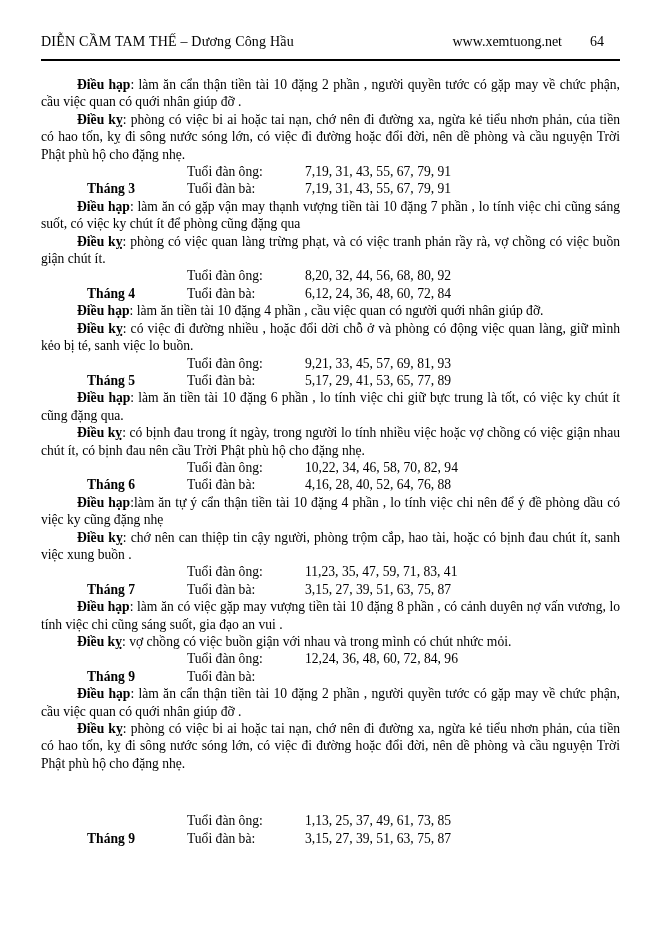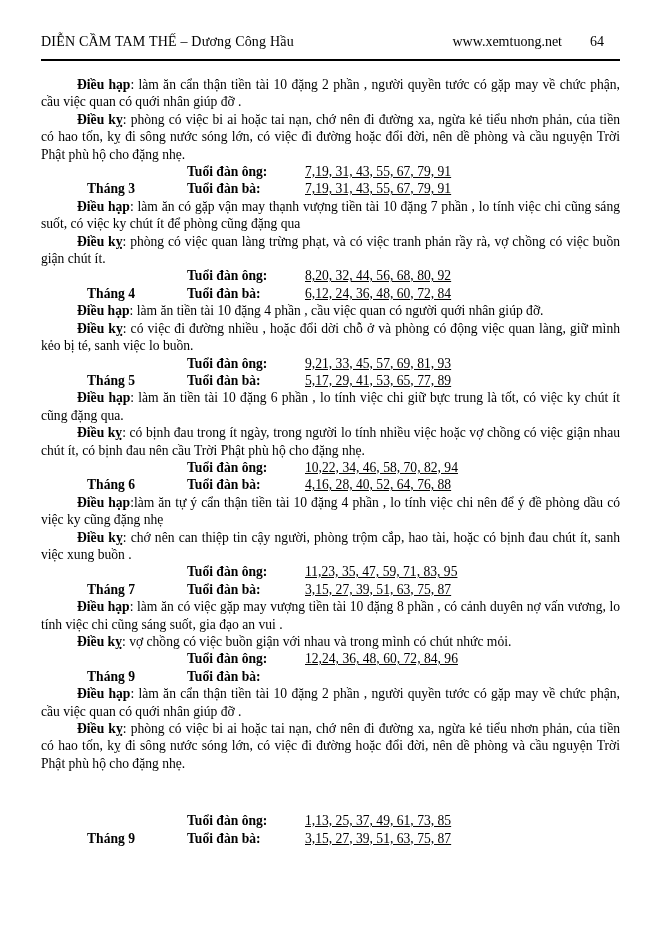--- a/index.html
+++ b/index.html
@@ -56,26 +56,25 @@
     display: grid;
     grid-template-columns: 146px 118px 1fr;
     margin: 0;
   }
   .age-row .month {
     font-weight: bold;
     padding-left: 46px;
     white-space: nowrap;
   }
   .age-row .rlabel {
-    font-weight: bold;
+    font-weight: normal;
     white-space: nowrap;
   }
   .age-row .rvalues {
     white-space: nowrap;
-    text-decoration: underline;
   }
   .gap {
     height: 40px;
   }
 </style>
 </head>
 <body>
 
 <div class="page">
 
@@ -142,21 +141,21 @@
       <span class="rlabel">Tuổi đàn bà:</span>
       <span class="rvalues">4,16, 28, 40, 52, 64, 76, 88</span>
     </div>
 
     <p class="para"><b class="plabel">Điều hạp</b><span>:làm ăn tự ý cẩn thận  tiền tài 10 đặng 4 phần , lo tính việc chi nên để ý đề phòng dầu có việc ky cũng đặng nhẹ</span></p>
     <p class="para"><b class="plabel">Điều kỵ</b><span>: chớ nên can thiệp tin cậy người, phòng trộm cắp, hao tài, hoặc có bịnh đau chút ít, sanh việc xung buồn .</span></p>
 
     <div class="age-row">
       <span class="month"></span>
       <span class="rlabel">Tuổi đàn ông:</span>
-      <span class="rvalues">11,23, 35, 47, 59, 71, 83, 95</span>
+      <span class="rvalues">11,23, 35, 47, 59, 71, 83, 41</span>
     </div>
     <div class="age-row">
       <span class="month">Tháng 7</span>
       <span class="rlabel">Tuổi đàn bà:</span>
       <span class="rvalues">3,15, 27, 39, 51, 63, 75, 87</span>
     </div>
 
     <p class="para"><b class="plabel">Điều hạp</b><span>: làm ăn có việc gặp may vượng tiền tài 10 đặng 8 phần , có cảnh duyên nợ vấn vương, lo tính việc chi cũng sáng suốt, gia đạo an vui .</span></p>
     <p class="para"><b class="plabel">Điều kỵ</b><span>: vợ chồng có việc buồn giận với nhau và trong mình có chút nhức mỏi.</span></p>
 

